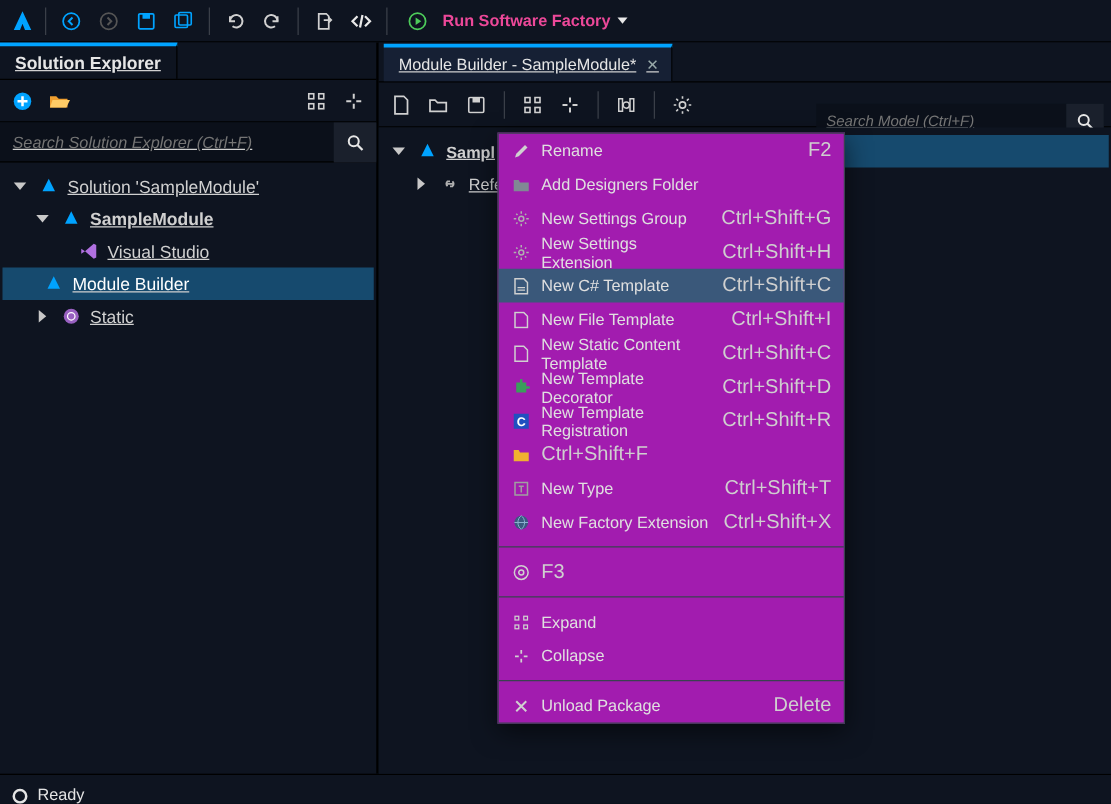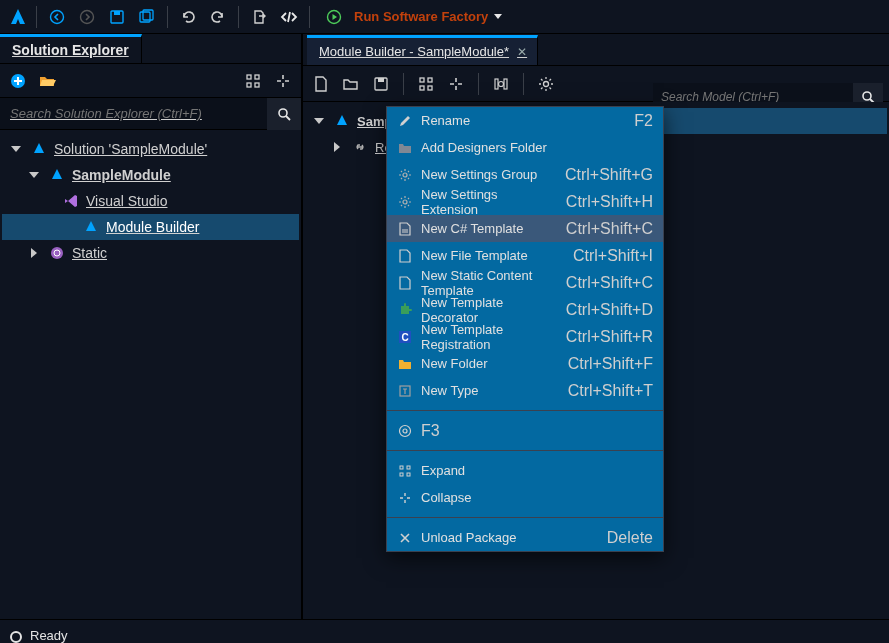--- a/index.html
+++ b/index.html
@@ -28,21 +28,21 @@
 .topbar .logo { width: 24px; height:24px; display:flex;align-items:center;justify-content:center; }
 .tbtn {
   width: 28px; height: 28px;
   display: flex; align-items: center; justify-content: center;
   color: #bfbfbf; border-radius:2px;
 }
 .tbtn.accent { color:#00a3ff; }
 .tbtn.green { color:#4dcb5a; }
 .vdiv { width:1px; height:22px; background:#3a3f48; margin:0 4px; }
 .run-row { display:flex; align-items:center; gap:6px; margin-left:4px;}
-.run-text { color:#c2410c; font-weight:600; font-size:13px;}
+.run-text { color:#ec4899; font-weight:600; font-size:13px;}
 .caret-down { width:0;height:0;border-left:4px solid transparent;border-right:4px solid transparent;border-top:5px solid #e8e8e8; }
 
 .body-row { flex:1; display:flex; min-height:0;text-decoration:underline;}
 
 
 .leftpanel { width: 303px; display:flex; flex-direction:column; border-right:2px solid #000; background:#0e1420;}
 .panel-title-bar { height: 30px; display:flex; align-items:center; border-bottom:1px solid #000;}
 .panel-title { padding: 0 12px; font-weight:700; font-size:14px; color:#e6e6e6; border-top:3px solid #00a3ff; height:100%; display:flex; align-items:center; border-right:1px solid #000;}
 .panel-tools { height:34px; display:flex; align-items:center; padding:0 6px; gap:6px; border-bottom:1px solid #000;}
 .panel-tools .spacer { flex:1; }
@@ -84,22 +84,22 @@
 }
 .doc-search input { flex:1; background:transparent; border:none; outline:none; color:#aaa; font-style:italic; font-size:12px; padding:0 8px;}
 .doc-search .sbtn { width:30px;height:28px; display:flex;align-items:center;justify-content:center;background:#1a202c;color:#e6e6e6;}
 
 .canvas { flex:1; position:relative; background:#0e1420;}
 .canvas .treeview { padding:6px 4px;}
 .sel-wide { position:absolute; top:6px; left:310px; right:2px; height:26px; background:#164a6e; }
 
 
 .ctx {
-  position:absolute; top: 4px; left: 83px; width: 278px;
-  background:#0369a1; border:1px solid #3a4150;
+  position:absolute; top: 4px; left: 95px; width: 278px;
+  background:#a21caf; border:1px solid #3a4150;
   box-shadow: 0 6px 20px rgba(0,0,0,.6);
   font-size:13px; color:#e0e0e0;
 }
 .ctx-item {
   height:27px; display:flex; align-items:center; gap:8px; padding:0 10px;
 }
 .ctx-item.hl { background:#3a587a; }
 .ctx-item .ci { width:16px; height:16px; display:flex;align-items:center;justify-content:center;}
 .ctx-item .lbl { flex:1; }
 .ctx-item .sc { color:#cfcfcf; font-size:16px; }
@@ -252,21 +252,21 @@
         <span class="tlabel bold">SampleModule</span>
       </div>
       <div class="tree-row" style="padding-left:60px">
         <span class="ticon">
             <svg width="16" height="16" viewBox="0 0 16 16">
               <path d="M12 2 L14 3 L14 13 L12 14 L5 8 Z M5 8 L2 10 L2 6 Z" fill="#b070e0"></path>
             </svg>
           </span>
         <span class="tlabel">Visual Studio</span>
       </div>
-      <div class="tree-row selected" style="padding-left:80px">
+      <div class="tree-row selected" style="padding-left:32px">
         <span class="ticon">
             <svg width="16" height="16" viewBox="0 0 16 16">
               <path d="M8 2 L13 12 L3 12 Z" fill="#00a3ff"></path>
             </svg>
           </span>
         <span class="tlabel">Module Builder</span>
       </div>
       <div class="tree-row" style="padding-left:24px">
         <span class="tw">
             <span class="tri-right"></span>
@@ -459,32 +459,41 @@
             </span>
             <span class="lbl">New Template Registration</span>
             <span class="sc">Ctrl+Shift+R</span>
           </div>
           <div class="ctx-item">
             <span class="ci">
               <svg width="14" height="12" viewBox="0 0 14 12">
                 <path d="M1 2 L5 2 L6 4 L13 4 L13 11 L1 11 Z" fill="#f0b030"></path>
               </svg>
             </span>
-            <span class="lbl">New Folder</span>
             <span class="sc">Ctrl+Shift+F</span>
           </div>
           <div class="ctx-item">
             <span class="ci">
               <svg width="14" height="14" viewBox="0 0 14 14">
                 <rect x="2" y="2" width="10" height="10" fill="none" stroke="#a0a0a0" stroke-width="1.2"></rect>
                 <path d="M5 5 L9 5 M7 5 L7 10" stroke="#a0a0a0" stroke-width="1.2"></path>
               </svg>
             </span>
             <span class="lbl">New Type</span>
             <span class="sc">Ctrl+Shift+T</span>
+          </div>
+          <div class="ctx-item">
+            <span class="ci">
+              <svg width="14" height="14" viewBox="0 0 14 14">
+                <circle cx="7" cy="7" r="5.5" fill="#3a5a80"></circle>
+                <path d="M1.5 7 L12.5 7 M7 1.5 A7 7 0 0 1 7 12.5 M7 1.5 A7 7 0 0 0 7 12.5" fill="none" stroke="#8ab0d0" stroke-width="0.8"></path>
+              </svg>
+            </span>
+            <span class="lbl">New Factory Extension</span>
+            <span class="sc">Ctrl+Shift+X</span>
           </div>
           <div class="ctx-sep"></div>
           <div class="ctx-item">
             <span class="ci">
               <svg width="14" height="14" viewBox="0 0 14 14">
                 <circle cx="7" cy="7" r="5.5" fill="none" stroke="#d0d0d0" stroke-width="1.2"></circle>
                 <circle cx="7" cy="7" r="2" fill="none" stroke="#d0d0d0" stroke-width="1.2"></circle>
               </svg>
             </span>
             <span class="sc">F3</span>

